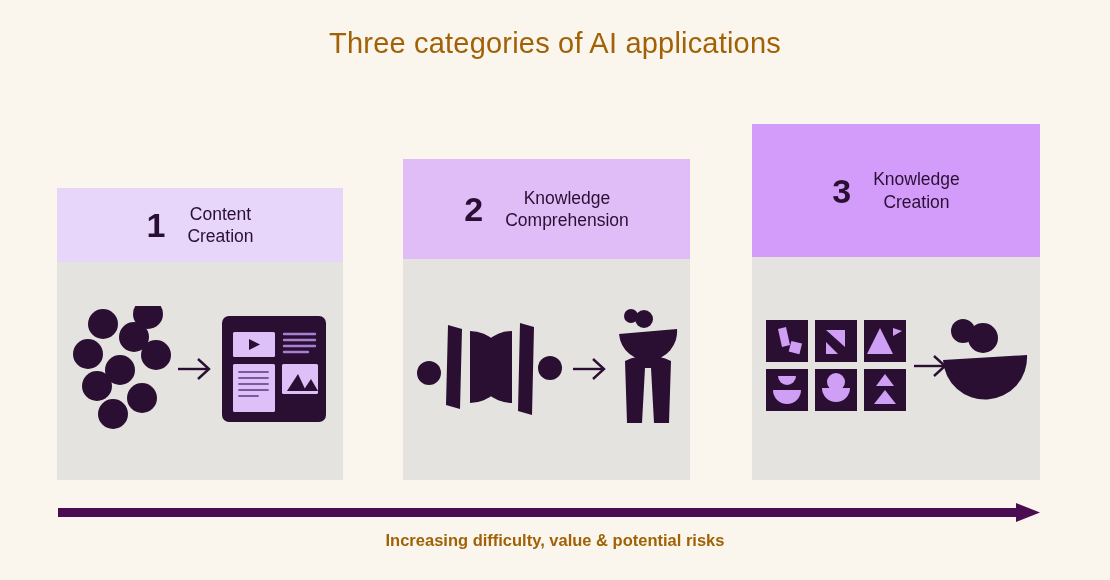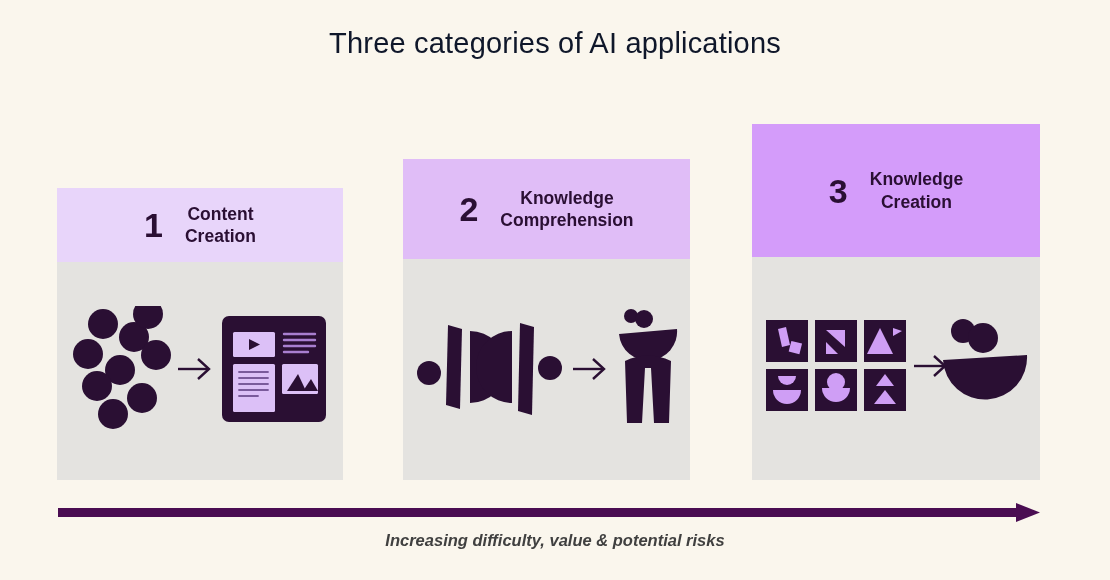--- a/index.html
+++ b/index.html
@@ -15,21 +15,21 @@
     position: relative;
   }
 
   #page-title {
     position: absolute;
     top: 27px;
     left: 0;
     width: 1110px;
     text-align: center;
     font-size: 29px;
-    color: #0f172a;
+    color: #a16207;
     letter-spacing: 0.2px;
     white-space: nowrap;
   }
 
   .card {
     position: absolute;
     display: flex;
     flex-direction: column;
   }
 
@@ -43,21 +43,21 @@
 
   .card-number {
     font-size: 34px;
     font-weight: bold;
     color: #2a0f33;
     line-height: 1;
   }
 
   .card-label {
     font-size: 17.5px;
-    font-weight: bold;
+    font-weight: normal;
     color: #2a0f33;
     line-height: 1.28;
     text-align: center;
     white-space: pre-line;
   }
 
   .card-body {
     background: #e4e3e0;
     flex: 1;
     display: flex;
@@ -87,23 +87,22 @@
     height: 22px;
   }
 
   #axis-caption {
     position: absolute;
     top: 531px;
     left: 0;
     width: 1110px;
     text-align: center;
     font-size: 16.5px;
-    font-style: italic;
     font-weight: bold;
-    color: #404040;
+    color: #a16207;
     white-space: nowrap;
   }
 
   svg { display: block; }
 </style>
 </head>
 <body>
 
 <div id="page-title">Three categories of AI applications</div>
 

